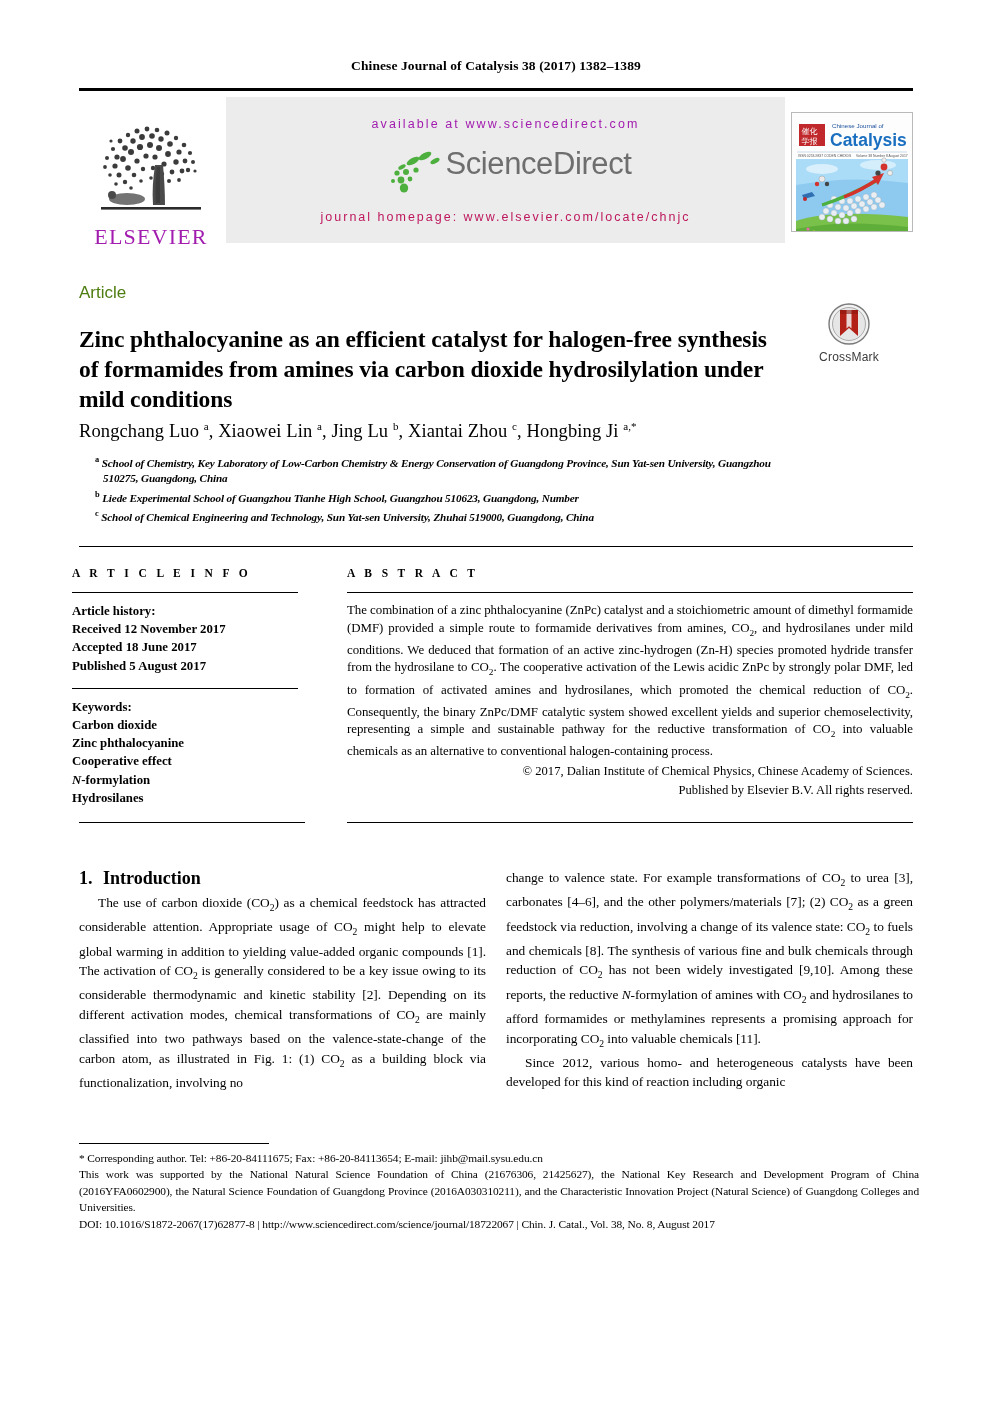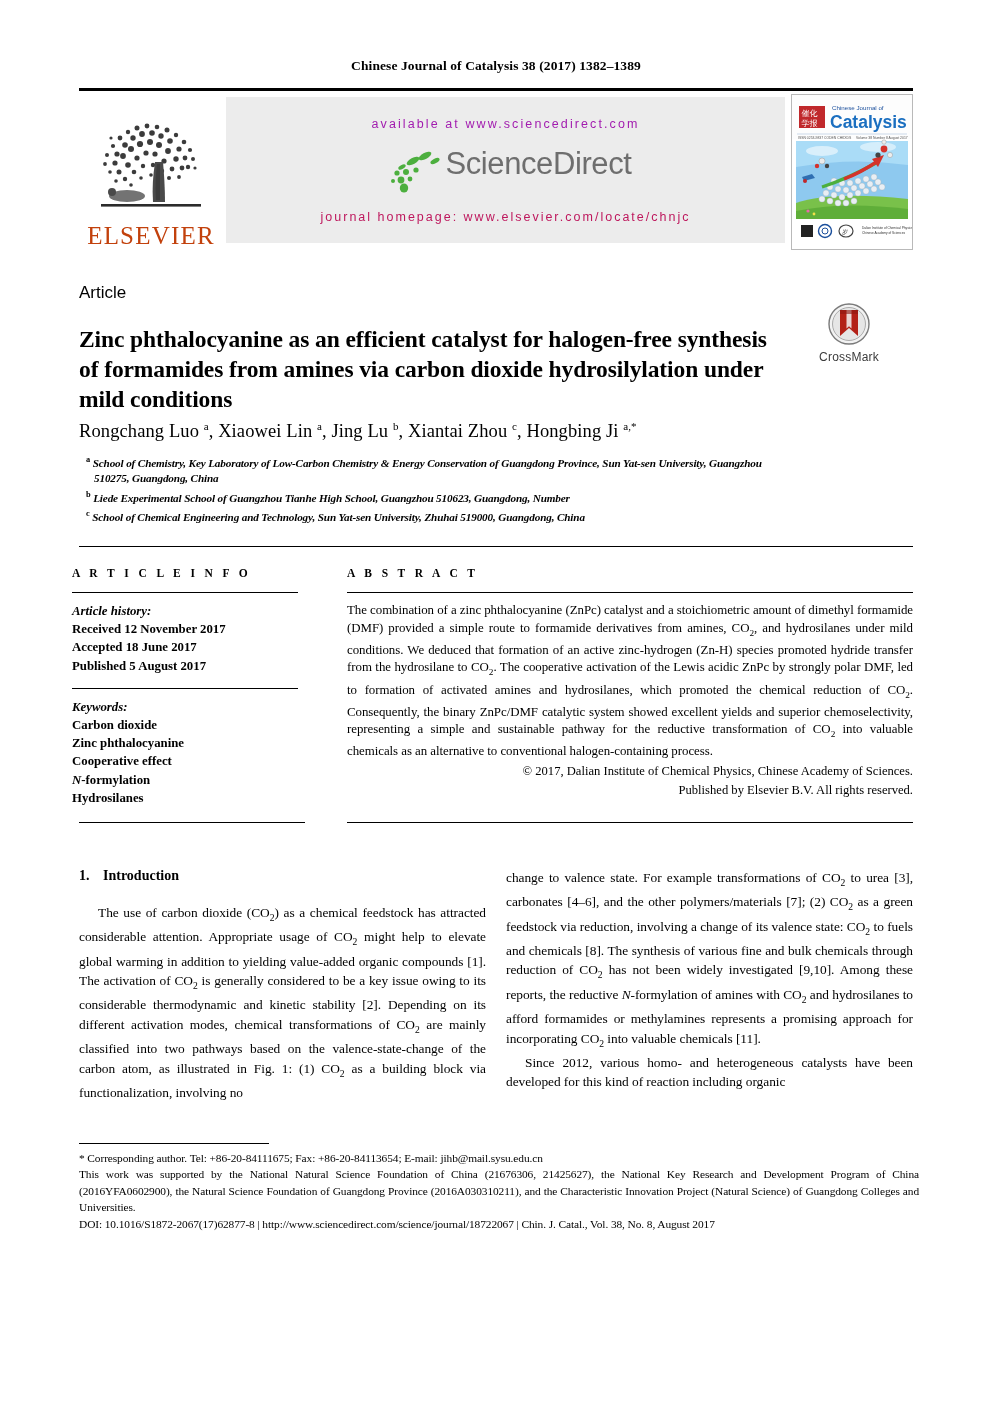--- a/index.html
+++ b/index.html
@@ -42,22 +42,22 @@
     display: flex;
     flex-direction: column;
     align-items: center;
     justify-content: flex-end;
     padding-bottom: 4px;
     padding-top: 4px;
   }
   .tree-svg { display:block; }
   .elsevier-word {
     font-family: "Liberation Serif", serif;
-    color: #c2410c;
-    font-size: 25px;
+    color: #a21caf;
+    font-size: 22px;
     letter-spacing: 1.2px;
     line-height: 1;
     margin-top: 1px;
   }
   .sd-banner {
     flex: 1 1 auto;
     background: #ececec;
     margin: 6px 0 9px 3px;
     display: flex;
     flex-direction: column;
@@ -92,34 +92,34 @@
   }
   .cover-block {
     flex: 0 0 128px;
     width: 128px;
     display: flex;
     align-items: center;
     justify-content: flex-end;
     padding-left: 6px;
   }
   .cover-img {
-    width: 122px; height: 156px;
+    width: 122px; height: 120px;
     border: 1px solid #b9b9b9;
     background: #ffffff;
     position: relative;
     overflow: hidden;
   }
 
   
   .article-label {
     position: absolute;
     top: 283px; left: 79px;
     font-family: "Liberation Sans", sans-serif;
     font-size: 17px;
-    color: #000000;
+    color: #4d7c0f;
   }
   .title {
     position: absolute;
     top: 308px; left: 79px;
     width: 712px;
     font-family: "Liberation Serif", serif;
     font-weight: bold;
     font-size: 23.5px;
     line-height: 30px;
     letter-spacing: -0.1px;
@@ -143,21 +143,21 @@
     position: absolute;
     top: 420px; left: 79px;
     width: 800px;
     font-family: "Liberation Serif", serif;
     font-size: 18.5px;
     letter-spacing: 0.1px;
   }
   .authors sup { font-size: 11px; }
   .affils {
     position: absolute;
-    top: 452px; left: 86px;
+    top: 452px; left: 95px;
     width: 838px;
   }
   .affil {
     font-family: "Liberation Serif", serif;
     font-style: italic;
     font-weight: bold;
     font-size: 11.2px;
     line-height: 15.4px;
     letter-spacing: -0.15px;
   }
@@ -180,21 +180,21 @@
   }
   .sec-head {
     font-family: "Liberation Serif", serif;
     font-weight: bold;
     font-size: 11.5px;
     letter-spacing: 3.4px;
     margin-bottom: 13px;
   }
   .hr-thin { border-top: 1px solid #000; margin: 0 0 9px 0; }
   .hr-thin2 { border-top: 1px solid #000; margin: 13px 0 9px 0; }
-  .itl { font-style: italic; font-weight: bold; font-size: 12.8px; }
+  .itl { font-weight: bold; font-size: 12.8px; }
   .info-line {
     font-family: "Liberation Serif", serif;
     font-size: 12.8px;
     line-height: 18.2px;
     font-weight: bold;
   }
   .abstract-body {
     font-family: "Liberation Serif", serif;
     font-size: 12.9px;
     line-height: 17.6px;
@@ -224,22 +224,22 @@
     position: absolute;
     top: 868px; left: 79px; width: 407px;
   }
   .body-right {
     position: absolute;
     top: 868px; left: 506px; width: 407px;
   }
   .h2 {
     font-family: "Liberation Serif", serif;
     font-weight: bold;
-    font-size: 14px;
-    margin: 0 0 19px 0;
+    font-size: 18px;
+    margin: 0 0 4px 0;
   }
   .h2 .num { display: inline-block; width: 24px; }
   p.bt {
     font-family: "Liberation Serif", serif;
     font-size: 13.4px;
     line-height: 19.6px;
     text-align: justify;
     margin: 0;
     text-indent: 19px;
     letter-spacing: -0.05px;

